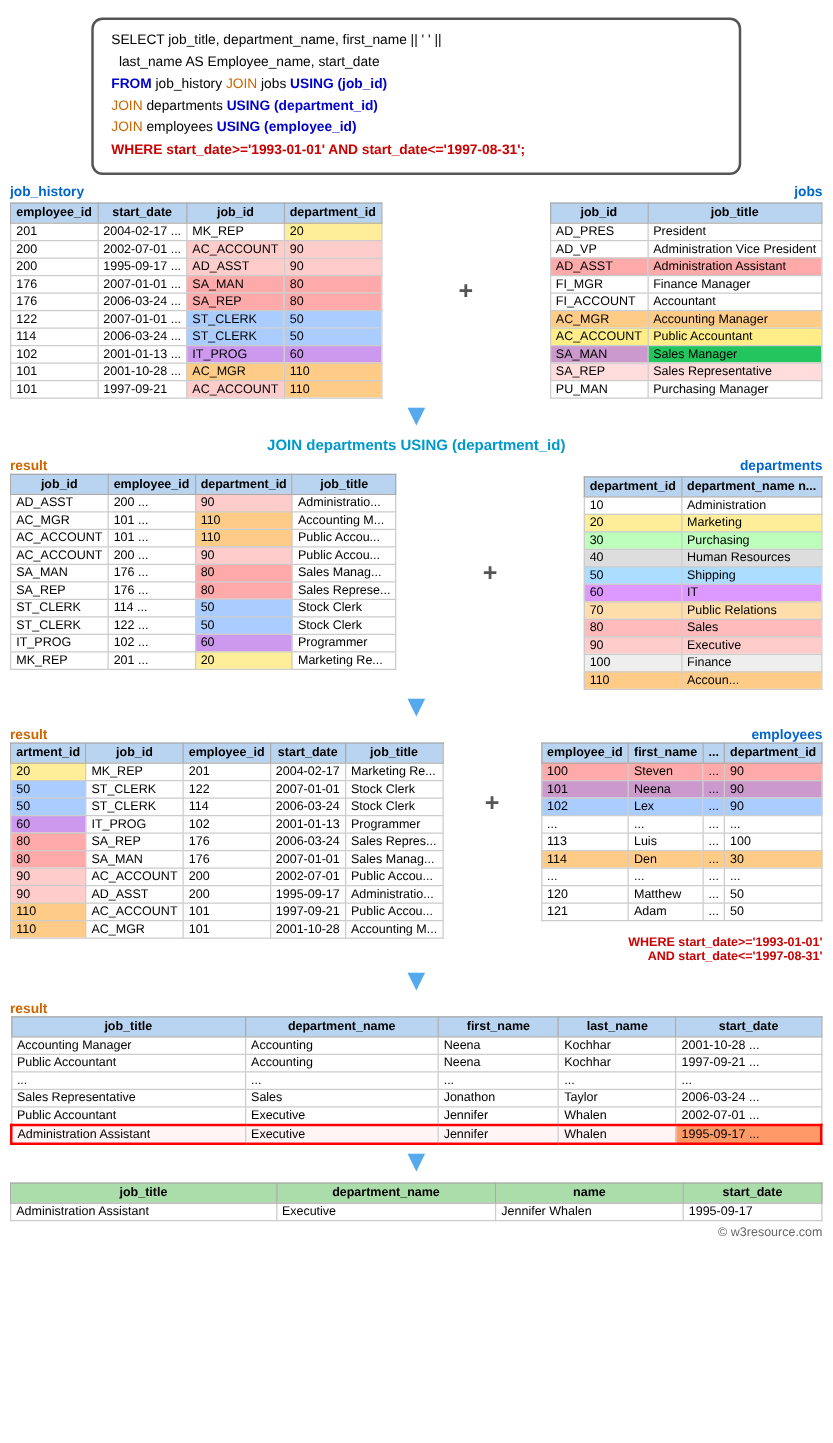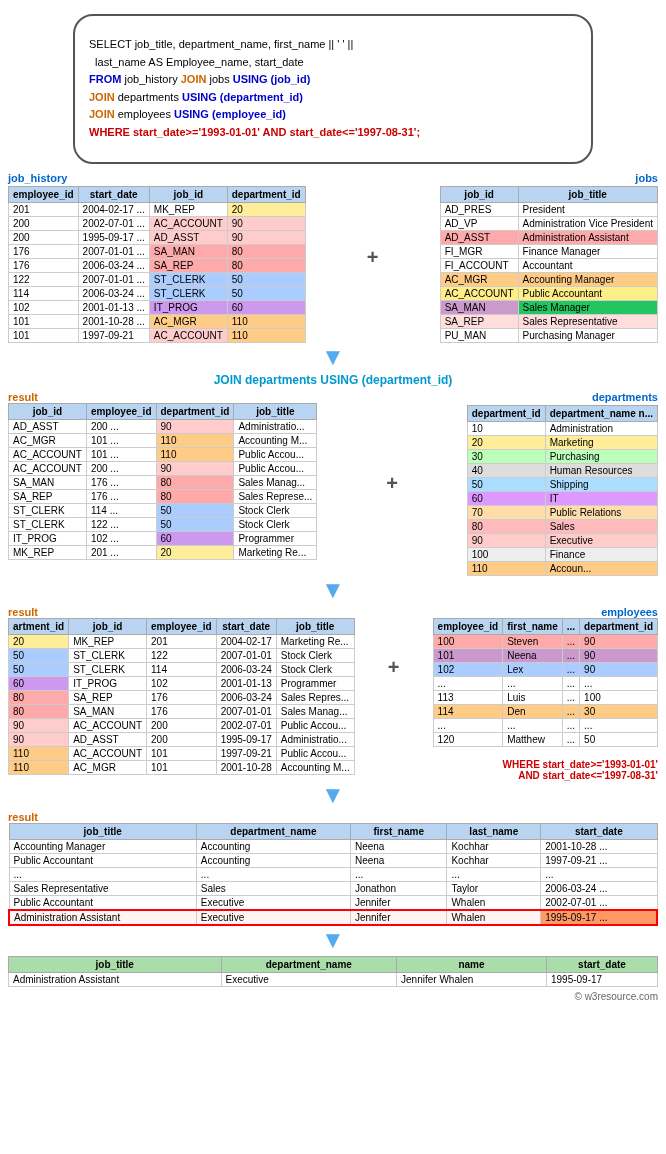--- a/index.html
+++ b/index.html
@@ -14,31 +14,31 @@
 
     .page-container {
       width: 666px;
       padding: 8px;
       position: relative;
     }
 
     
     .sql-box {
       border: 2px solid #555;
-      border-radius: 20px;
-      padding: 20px 14px;
+      border-radius: 9px;
+      padding: 8px 14px;
       margin: 6px auto 8px auto;
       width: 520px;
       background: #fff;
       line-height: 1.6;
     }
     .sql-box .sql-line { font-size: 11px; }
     .sql-black { color: #000; }
     .sql-blue { color: #0000cc; font-weight: bold; }
-    .sql-orange { color: #cc6600; font-weight: bold; }
+    .sql-orange { color: #cc6600; font-weight: normal; }
     .sql-red { color: #cc0000; font-weight: bold; }
 
     
     .section-label {
       font-size: 11px;
       font-weight: bold;
       color: #0066cc;
       margin-bottom: 2px;
     }
 
@@ -658,20 +658,26 @@
             </tr>
             <tr>
               <td>...</td>
               <td>...</td>
               <td>...</td>
               <td>...</td>
             </tr>
             <tr>
               <td>120</td>
               <td>Matthew</td>
+              <td>...</td>
+              <td>50</td>
+            </tr>
+            <tr>
+              <td>121</td>
+              <td>Adam</td>
               <td>...</td>
               <td>50</td>
             </tr>
           </tbody>
       </table>
       <div class="where-label">
         <span>WHERE start_date&gt;='1993-01-01'</span><br>
         <span>AND start_date&lt;='1997-08-31'</span>
       </div>
     </div>

